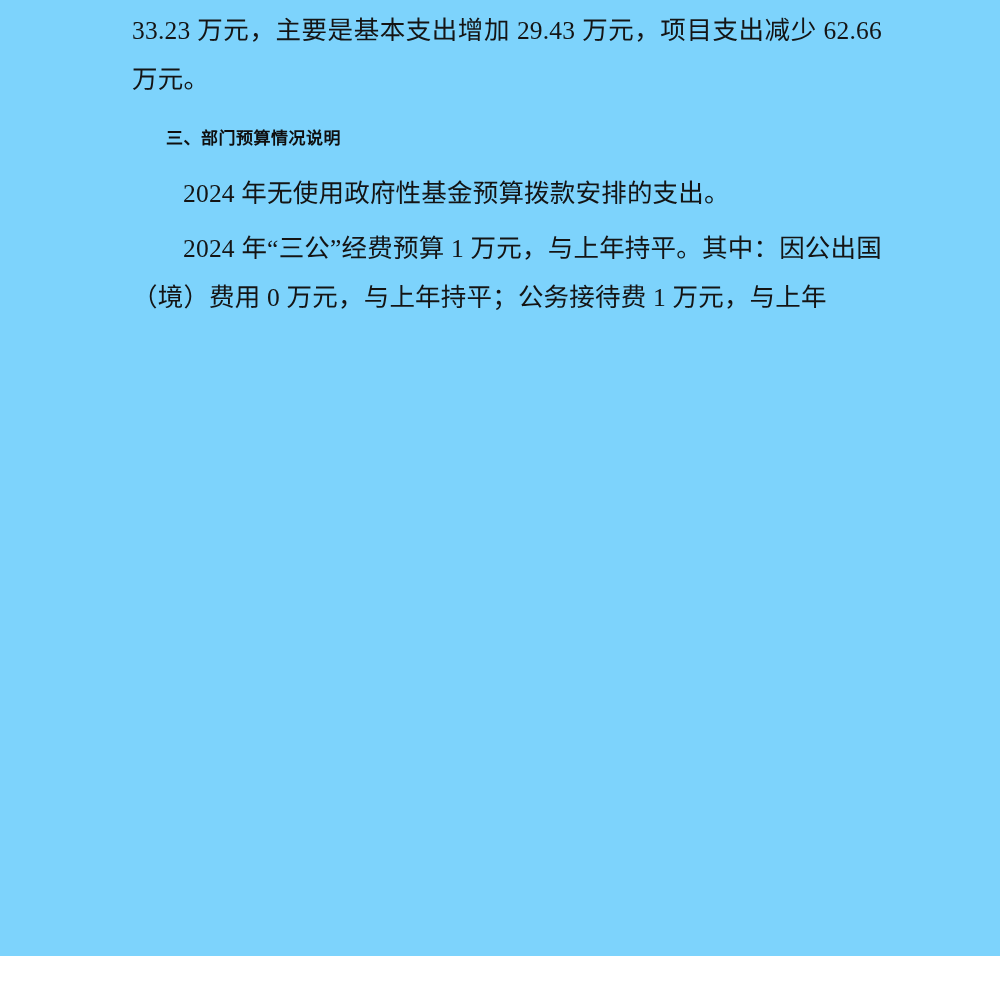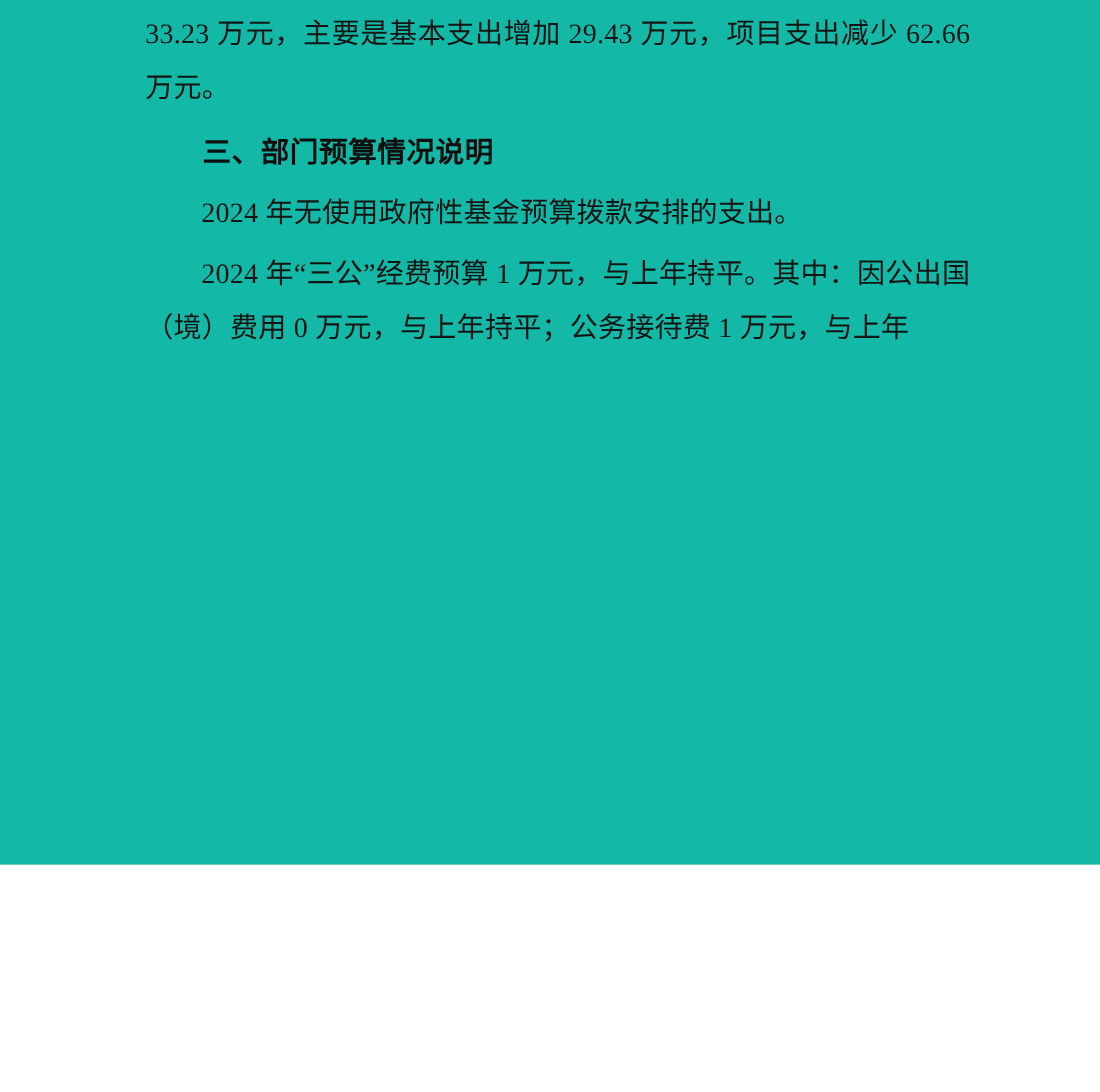--- a/index.html
+++ b/index.html
@@ -11,44 +11,44 @@
   body {
     width: 1000px;
     height: 993px;
     overflow: hidden;
     font-family: "Liberation Serif", "DejaVu Serif", serif;
     color: #111111;
   }
   .page {
     position: relative;
     width: 1000px;
-    height: 786px;
+    height: 956px;
     box-sizing: border-box;
     padding: 0 118px 0 132px;
-    background: #14b8a6;
+    background: #7dd3fc;
   }
   .doc-body {
     padding-top: 6px;
   }
   p.para {
     margin: 0 0 0 0;
     font-size: 25.5px;
     line-height: 49px;
     text-align: justify;
     text-justify: inter-ideograph;
     letter-spacing: 0.2px;
     word-break: break-all;
     color: #141414;
   }
   p.para.indent {
     text-indent: 2em;
   }
   p.heading {
     margin: 0;
-    font-size: 26px;
+    font-size: 17px;
     line-height: 49px;
     font-weight: bold;
     text-indent: 2em;
     letter-spacing: 0.5px;
     color: #0f0f0f;
   }
   .spacer-sm { height: 3px; }
   .spacer-md { height: 7px; }
 </style>
 </head>

